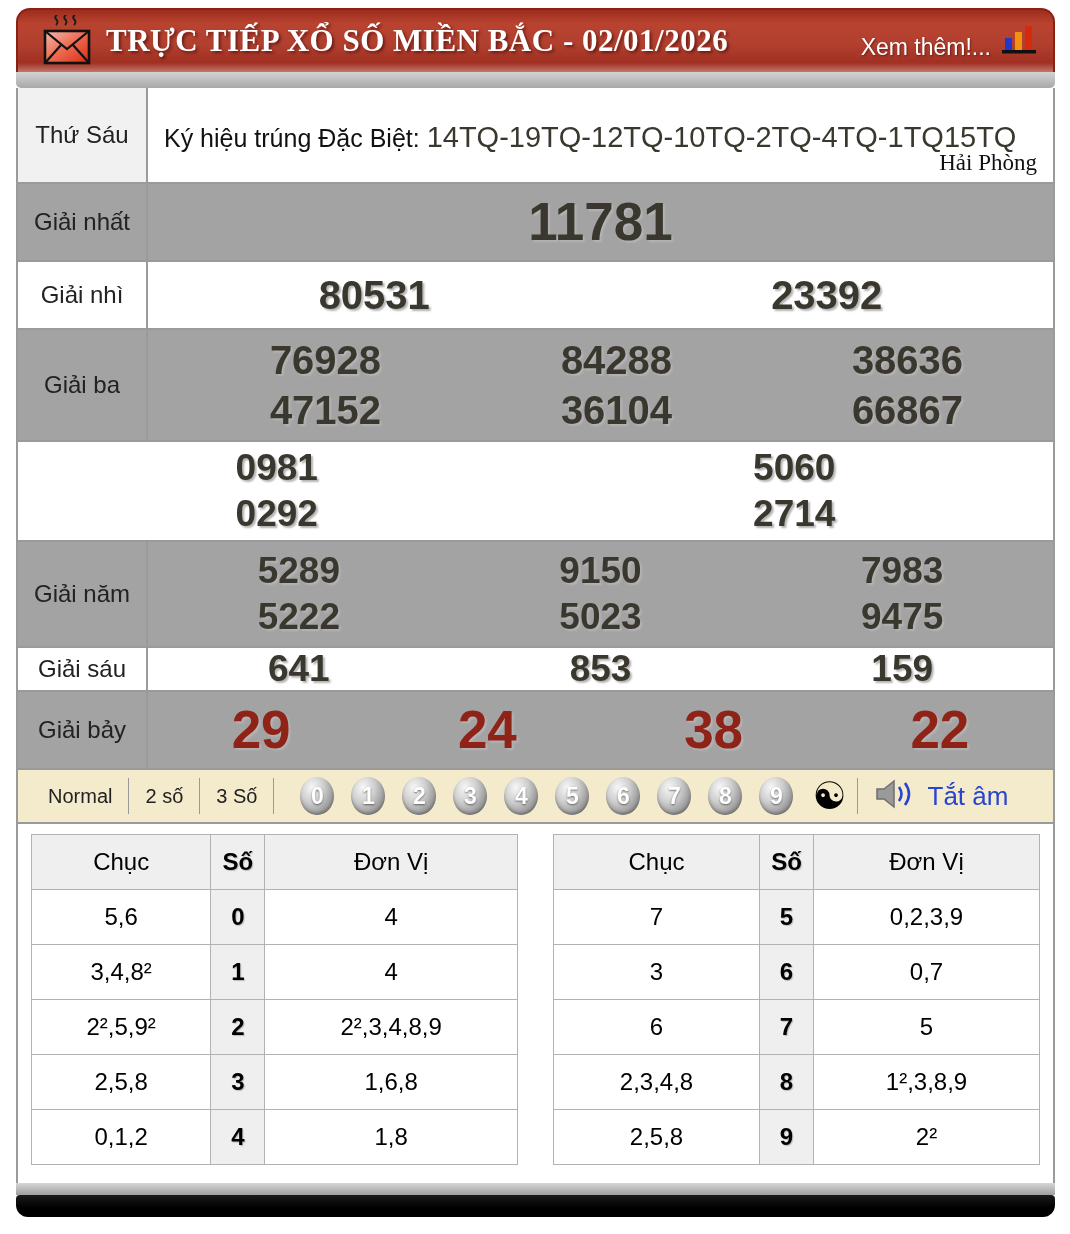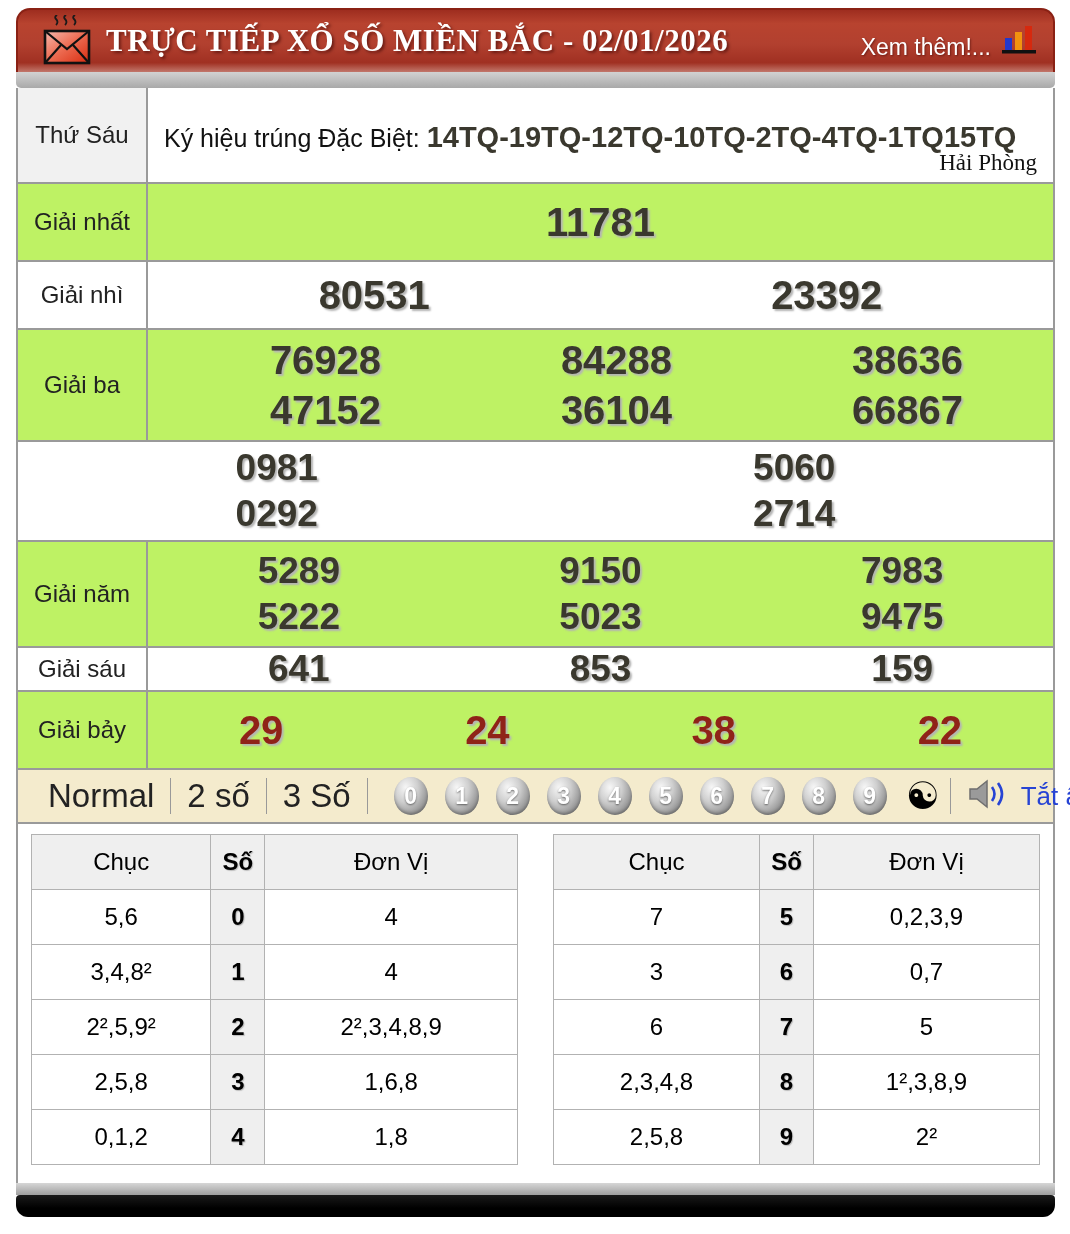--- a/index.html
+++ b/index.html
@@ -25,61 +25,61 @@
   .header-right { margin-left: auto; margin-right: 14px; display: flex; align-items: flex-end; gap: 8px; }
   .more-link { color: #fff; font-size: 23px; text-shadow: 1px 1px 2px rgba(50,0,0,.5); cursor: pointer; }
   .header-base {
     height: 16px; background: linear-gradient(180deg,#d2d2d2,#a9a9a9);
     border-radius: 0 0 5px 5px;
   }
 
   
   .frame { border-left: 2px solid #9a9a9a; border-right: 2px solid #9a9a9a; background: #fff; }
   .row { display: flex; border-bottom: 2px solid #9a9a9a; background: #fff; }
-  .row.alt { background: #bef264; }
+  .row.alt { background: #a3a3a3; }
   .label {
     width: 130px; flex: 0 0 130px; border-right: 2px solid #9a9a9a;
     display: flex; align-items: center; justify-content: center;
     font-size: 24px; color: #222; text-align: center;
   }
   .label.gray { background: #f1f1f1; }
   .content { flex: 1; display: flex; flex-direction: column; justify-content: center; position: relative; }
   .line { display: flex; width: 100%; }
   .line > .num { flex: 1; text-align: center; }
 
   .num { font-weight: bold; color: #3a382e; text-shadow: 2px 2px 2px #b4b4b4; line-height: 1.25; }
   .num.red { color: #8f2318; }
   .num.xl { font-size: 78px; line-height: 1.1; }
-  .num.lg { font-size: 40px; line-height: 1.1; }
+  .num.lg { font-size: 53px; line-height: 1.1; }
   .num.md { font-size: 40px; }
   .num.sm { font-size: 37px; }
 
   .h-info { height: 96px; }
   .h-db   { height: 118px; }
   .h-1    { height: 78px; }
   .h-2    { height: 68px; }
   .h-3    { height: 112px; gap: 32px; }
   .h-4    { height: 100px; }
   .h-5    { height: 106px; }
   .h-6    { height: 44px; }
   .h-7    { height: 78px; }
 
   .info-content { padding: 8px 14px 4px 16px; font-size: 25px; color: #111; line-height: 1.75; display: block; }
-  .sym-codes { font-weight: bold; font-size: 29px; color: #3a382e; }
+  .sym-codes { font-weight: normal; font-size: 29px; color: #3a382e; }
   .province {
     position: absolute; right: 16px; bottom: 6px;
     font-family: "Liberation Serif", serif; font-size: 23px; color: #111;
   }
 
   
   .controls {
     height: 54px; background: #f4ebcd; border-bottom: 2px solid #9a9a9a;
     display: flex; align-items: center; padding: 0 14px; gap: 0;
   }
-  .mode { font-size: 33px; color: #222; padding: 0 16px; cursor: pointer; white-space: nowrap; }
+  .mode { font-size: 20px; color: #222; padding: 0 16px; cursor: pointer; white-space: nowrap; }
   .vdiv { width: 1px; height: 36px; background: #999; flex: 0 0 1px; }
   .balls { display: flex; align-items: center; gap: 17px; margin-left: 26px; margin-right: 10px; }
   .ball {
     width: 34px; height: 38px; border-radius: 50%;
     background: radial-gradient(ellipse at 35% 28%, #f7f7f7 0%, #cfcfcf 38%, #969696 72%, #6d6d6d 100%);
     color: #fff; font-weight: bold; font-size: 23px;
     display: flex; align-items: center; justify-content: center;
     text-shadow: 0 1px 2px rgba(0,0,0,.5); box-shadow: inset 0 -2px 3px rgba(0,0,0,.25);
     cursor: pointer;
   }

